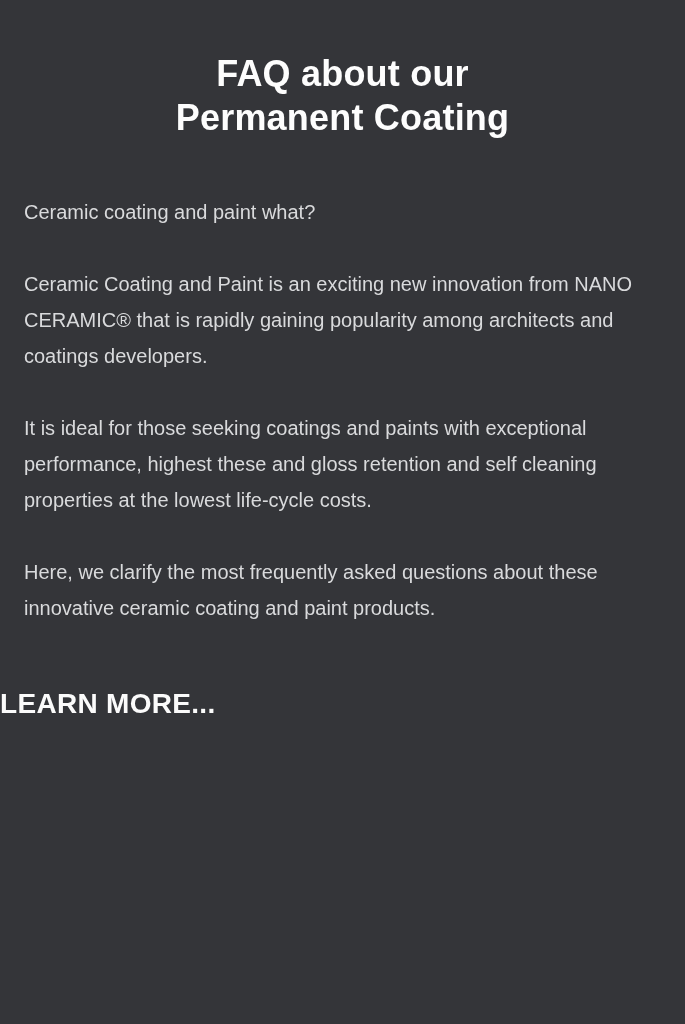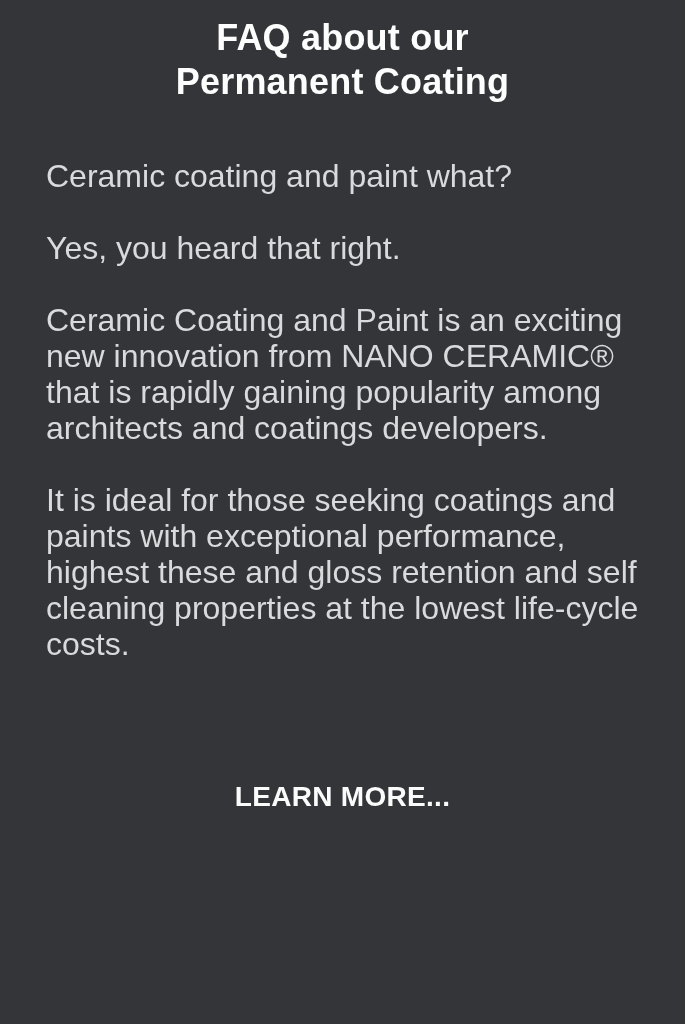--- a/index.html
+++ b/index.html
@@ -13,45 +13,44 @@
     font-family: "Liberation Sans", sans-serif;
     overflow: hidden;
   }
   .faq-section {
     width: 685px;
     height: 1024px;
     box-sizing: border-box;
   }
   .section-title {
     margin: 0;
-    padding-top: 16px;
+    padding-top: 52px;
     text-align: center;
     color: #fdfdfd;
     font-size: 36px;
     font-weight: 700;
     line-height: 44px;
     letter-spacing: 0.2px;
   }
   .section-title .title-line {
     display: block;
   }
   .faq-body {
     margin-top: 54px;
-    padding: 0 46px;
+    padding: 0 24px;
     color: #d9dadc;
-    font-size: 32px;
+    font-size: 20px;
     font-weight: 300;
     line-height: 36px;
   }
   .faq-body p {
     margin: 0 0 36px 0;
   }
   .cta-row {
-    margin-top: 117px;
-    text-align: center;
+    margin-top: 60px;
   }
   .learn-more {
     display: inline-block;
     color: #fbfbfb;
     font-size: 28px;
     font-weight: 700;
     line-height: 36px;
     text-decoration: none;
     cursor: pointer;
     letter-spacing: 0.3px;
@@ -62,22 +61,22 @@
 
 <main class="faq-section">
 
   <h1 class="section-title">
     <span class="title-line">FAQ about our</span>
     <span class="title-line">Permanent Coating</span>
   </h1>
 
   <div class="faq-body">
     <p>Ceramic coating and paint what?</p>
-    <p>Yes, you heard that right.</p>
     <p>Ceramic Coating and Paint is an exciting new innovation from NANO CERAMIC® that is rapidly gaining popularity among architects and coatings developers.</p>
     <p>It is ideal for those seeking coatings and paints with exceptional performance, highest these and gloss retention and self cleaning properties at the lowest life-cycle costs.</p>
+    <p>Here, we clarify the most frequently asked questions about these innovative ceramic coating and paint products.</p>
   </div>
 
   <div class="cta-row">
     <a class="learn-more">LEARN MORE...</a>
   </div>
 
 </main>
 
 </body></html>

